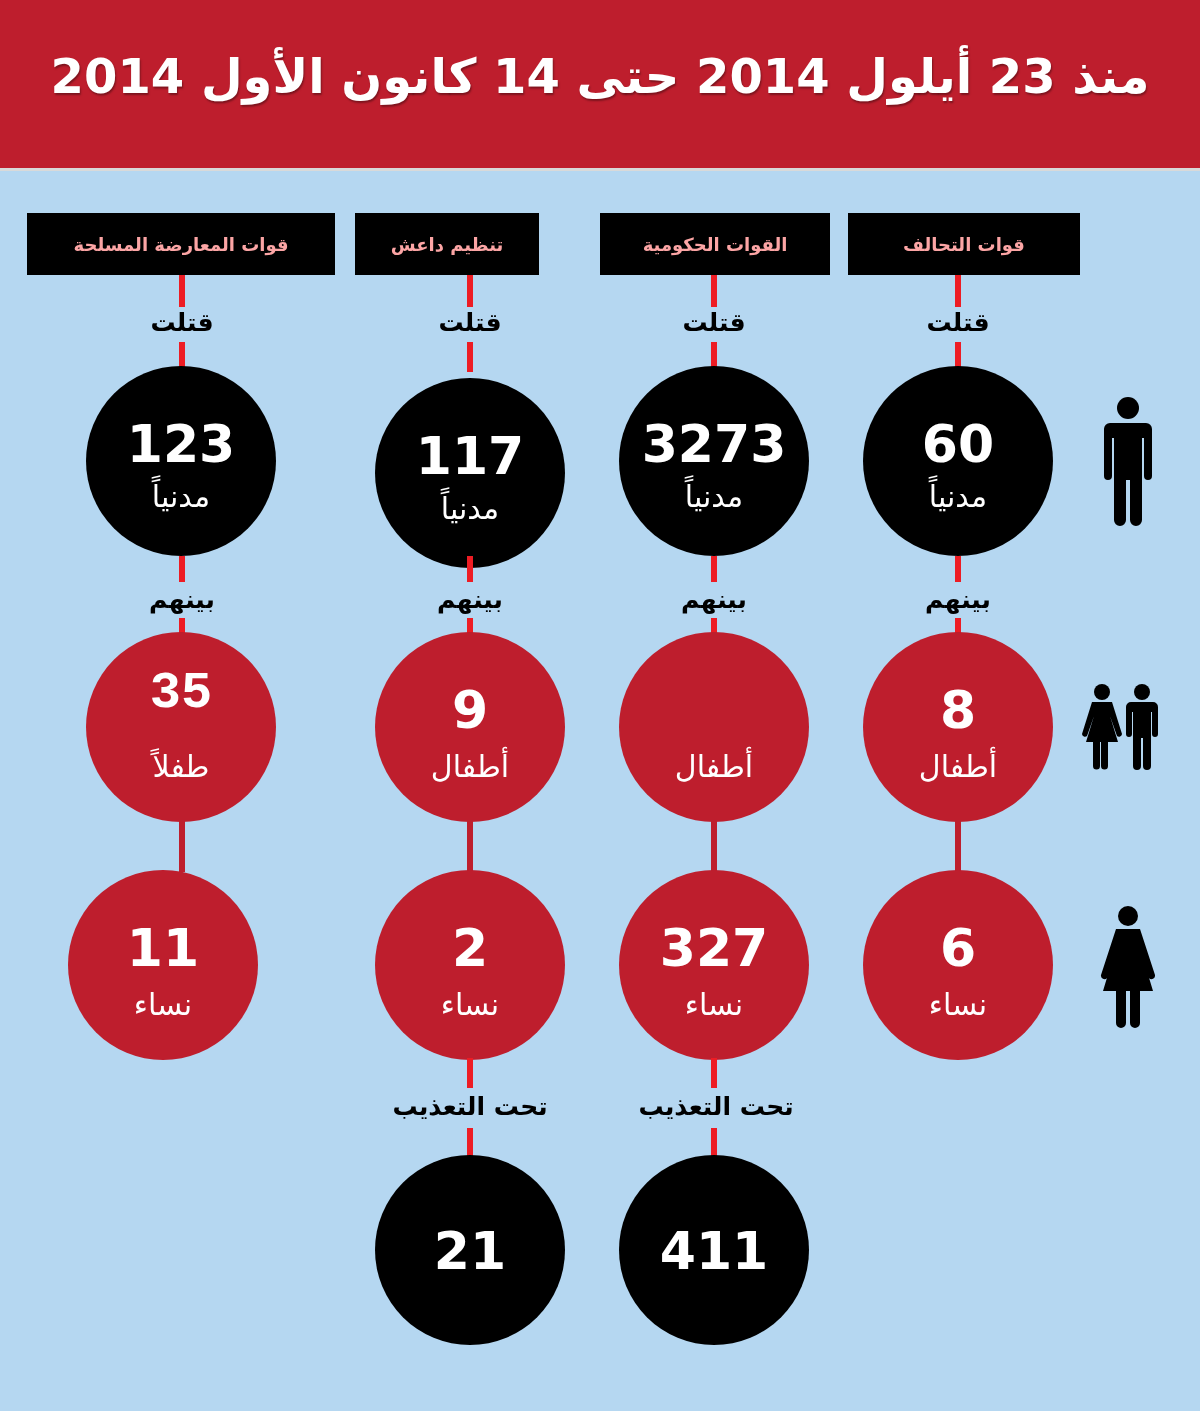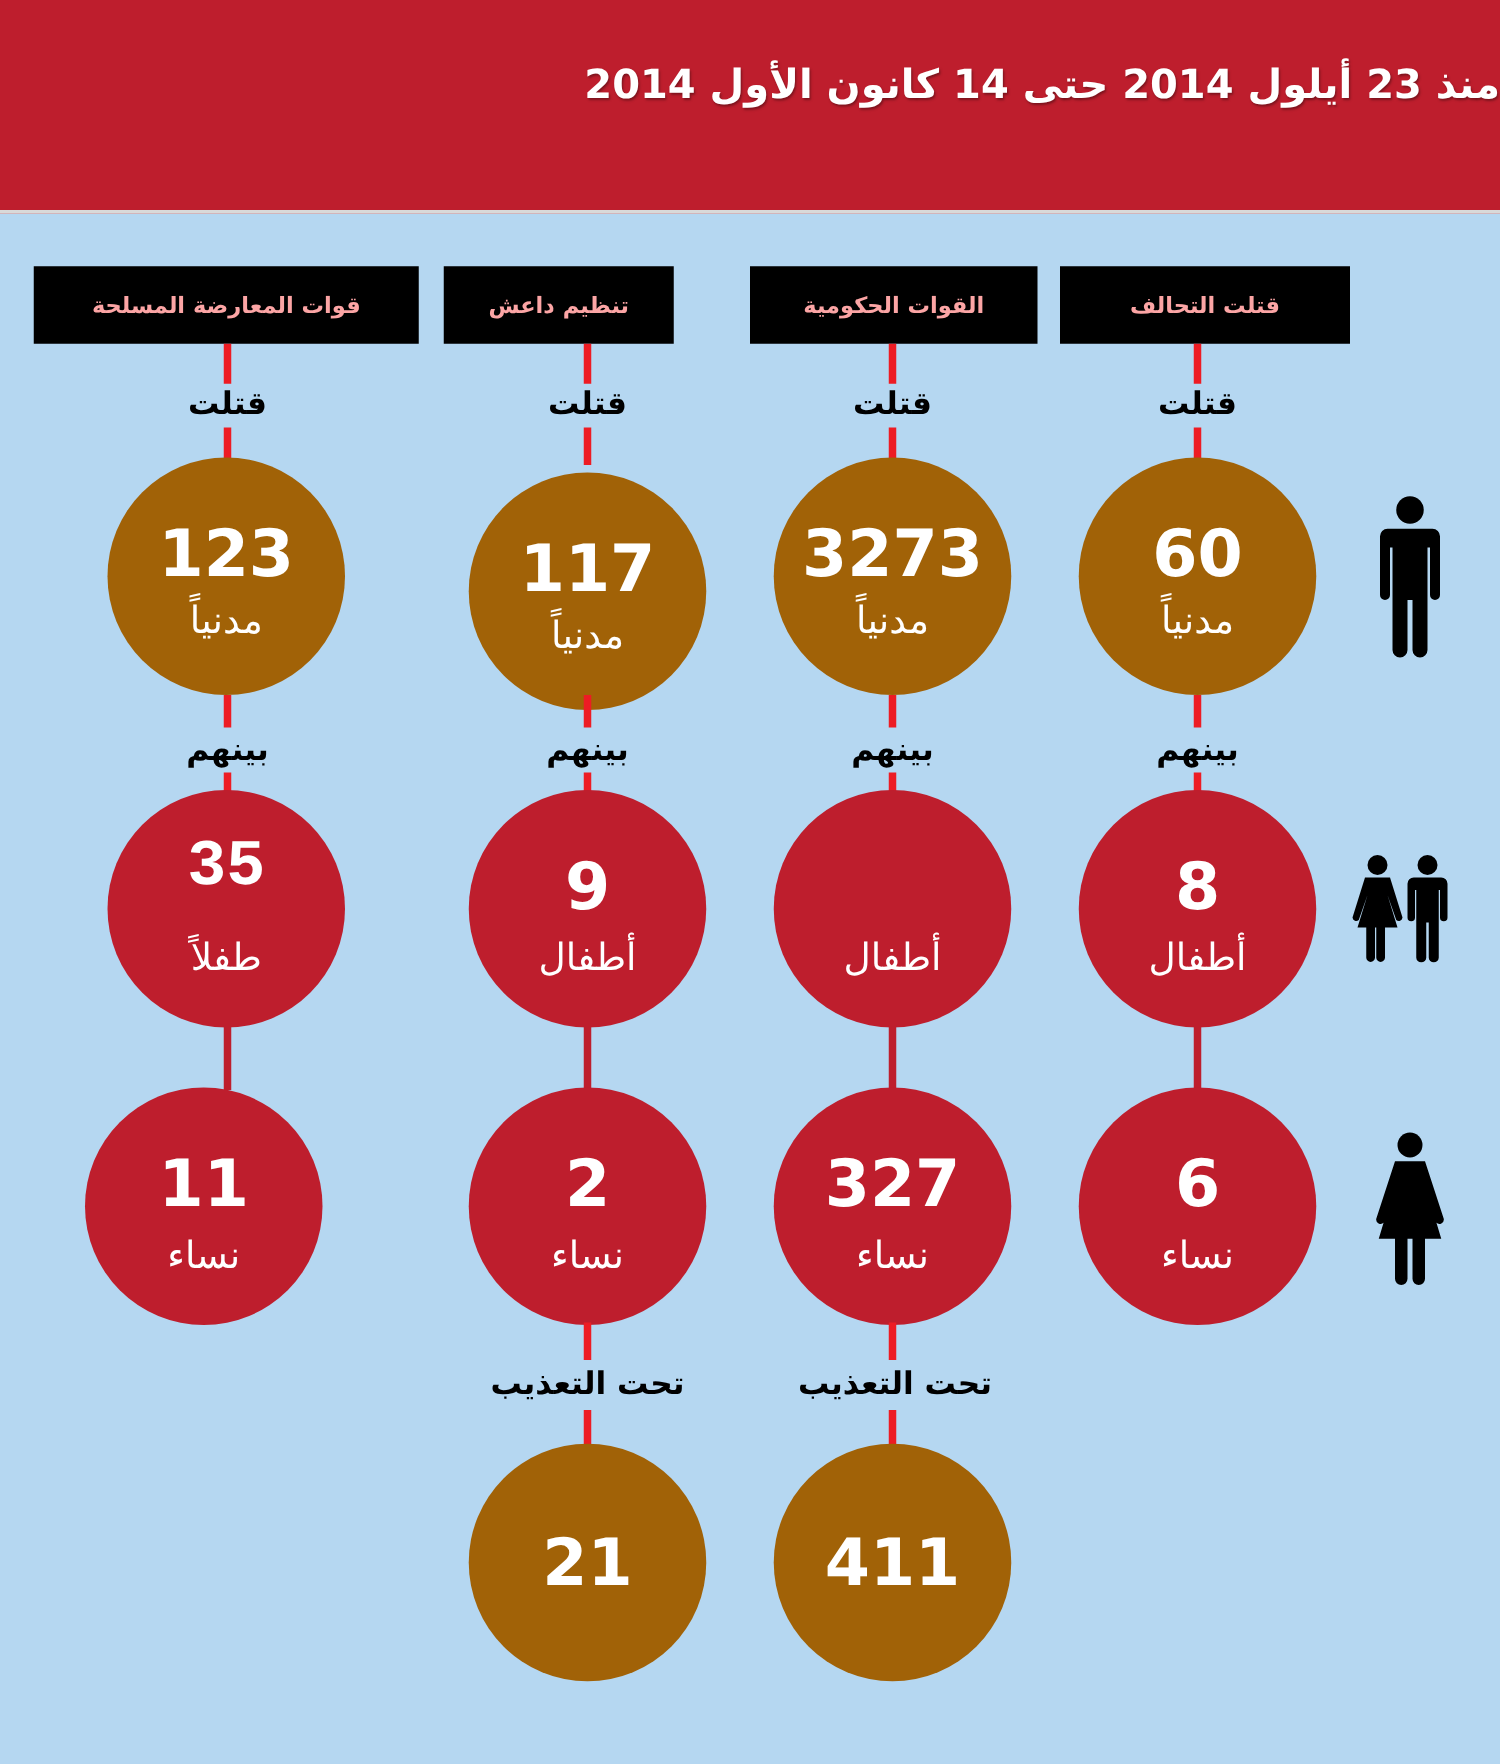--- a/index.html
+++ b/index.html
@@ -1,24 +1,24 @@
 <!DOCTYPE html>
 <html><head>
 <meta charset="utf-8">
 <style>
   html,body{margin:0;padding:0;}
   body{width:1200px;height:1411px;background:#b5d7f1;position:relative;overflow:hidden;font-family:"DejaVu Sans","Liberation Sans",sans-serif;}
   .header{position:absolute;left:0;top:0;width:1200px;height:168px;background:#be1e2d;border-bottom:3px solid #d9d9d9;}
-  .header-title{position:absolute;left:0;top:48px;width:1200px;color:#fff;font-weight:bold;font-size:32px;direction:rtl;font-family:"DejaVu Sans",sans-serif;text-shadow:1px 2px 2px rgba(0,0,0,0.35);}
+  .header-title{position:absolute;left:0;top:48px;width:1200px;text-align:center;color:#fff;font-weight:bold;font-size:48px;direction:rtl;font-family:"DejaVu Sans",sans-serif;text-shadow:1px 2px 2px rgba(0,0,0,0.35);}
   .box{position:absolute;top:213px;height:62px;background:#000;color:#fca5a5;font-size:18px;font-weight:bold;display:flex;align-items:center;justify-content:center;direction:rtl;white-space:nowrap;}
   .line{position:absolute;width:6px;background:#ed1c24;}
   .line.dark{background:#be1e2d;}
   .conn-label{position:absolute;width:240px;text-align:center;color:#000;font-size:25px;font-weight:bold;direction:rtl;}
   .circle{position:absolute;width:190px;height:190px;border-radius:50%;color:#fff;text-align:center;}
-  .circle.bright{background:#a16207;}
+  .circle.bright{background:#000000;}
   .circle.dark{background:#be1e2d;}
   .circle .num{position:absolute;left:0;width:100%;font-weight:bold;font-size:52px;line-height:1;}
   .circle .lbl{position:absolute;left:0;width:100%;font-size:30px;direction:rtl;line-height:1;}
   .icon{position:absolute;}
 </style>
 </head>
 <body>
 
 <div class="header">
   <div class="header-title">منذ 23 أيلول 2014  حتى 14 كانون الأول 2014</div>
@@ -91,21 +91,21 @@
   <div class="num" style="top:52px;">327</div>
   <div class="lbl" style="top:120px;">نساء</div>
 </div>
 <div class="line" style="left:711px;top:1058px;height:30px;"></div>
 <div class="conn-label" style="left:596px;top:1092px;">تحت التعذيب</div>
 <div class="line" style="left:711px;top:1128px;height:30px;"></div>
 <div class="circle bright" style="left:619px;top:1155px;">
   <div class="num" style="top:70px;">411</div>
 </div>
 
-<div class="box" style="left:848px;width:232px;">قتلت التحالف</div>
+<div class="box" style="left:848px;width:232px;">قوات التحالف</div>
 <div class="line" style="left:955px;top:275px;height:32px;"></div>
 <div class="conn-label" style="left:838px;top:308px;">قتلت</div>
 <div class="line" style="left:955px;top:342px;height:30px;"></div>
 <div class="circle bright" style="left:863px;top:366px;">
   <div class="num" style="top:52px;">60</div>
   <div class="lbl" style="top:116px;">مدنياً</div>
 </div>
 <div class="line" style="left:955px;top:556px;height:26px;"></div>
 <div class="conn-label" style="left:838px;top:585px;">بينهم</div>
 <div class="line" style="left:955px;top:618px;height:20px;"></div>

